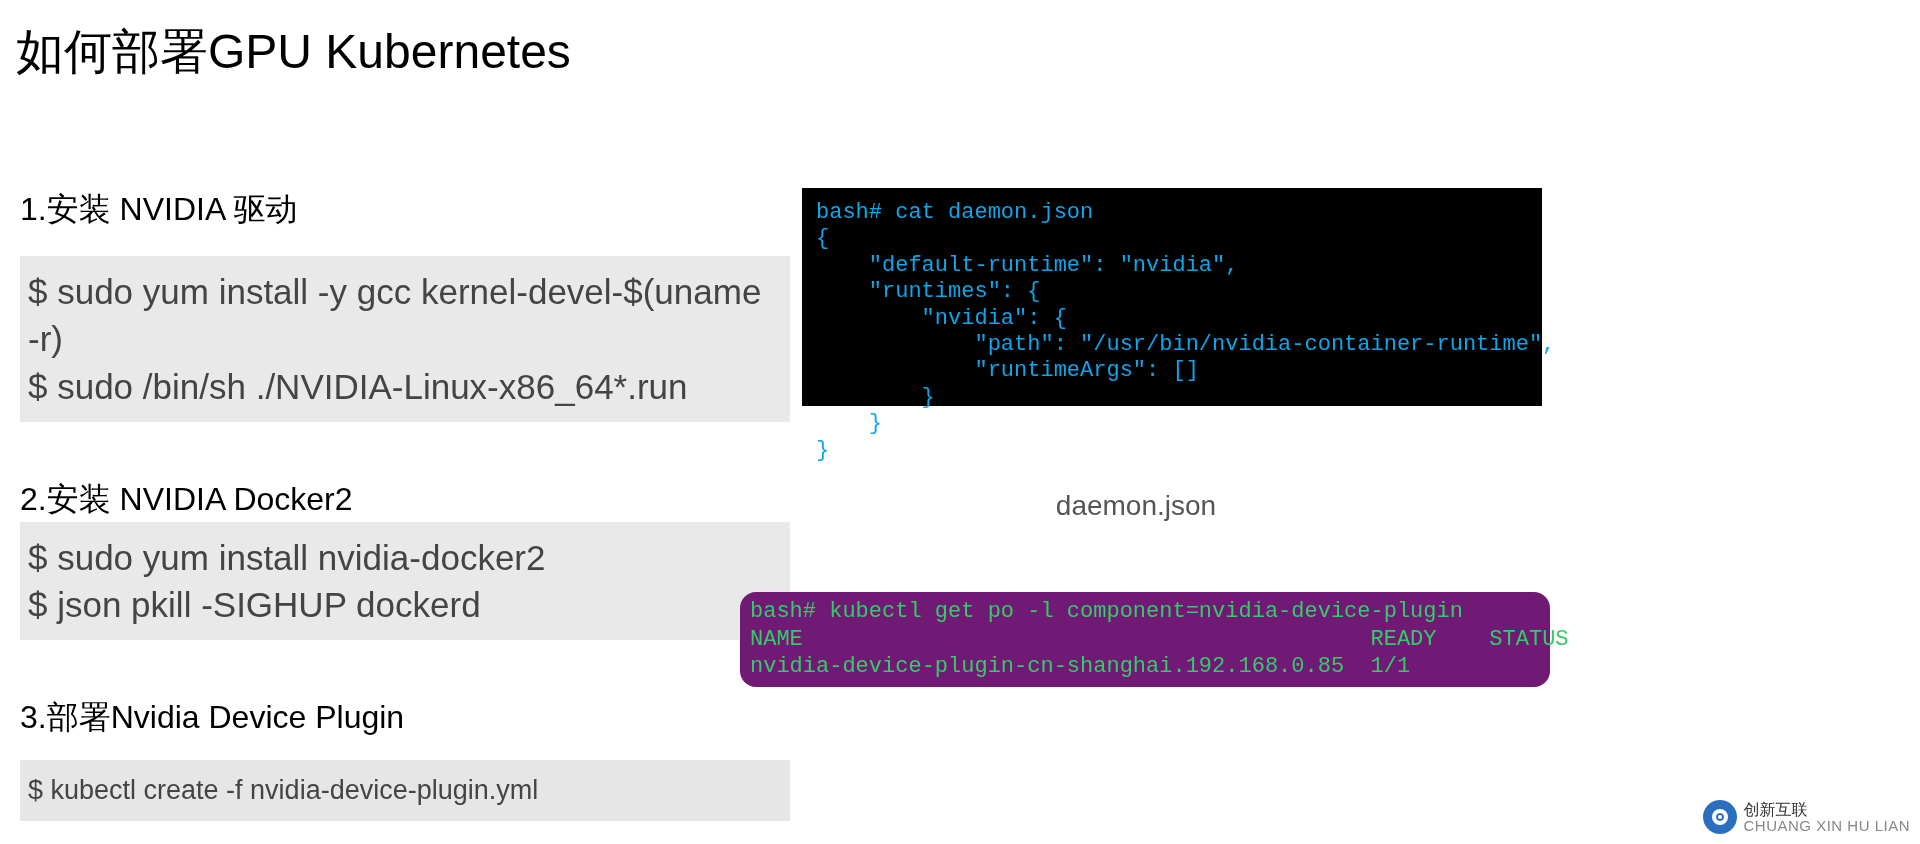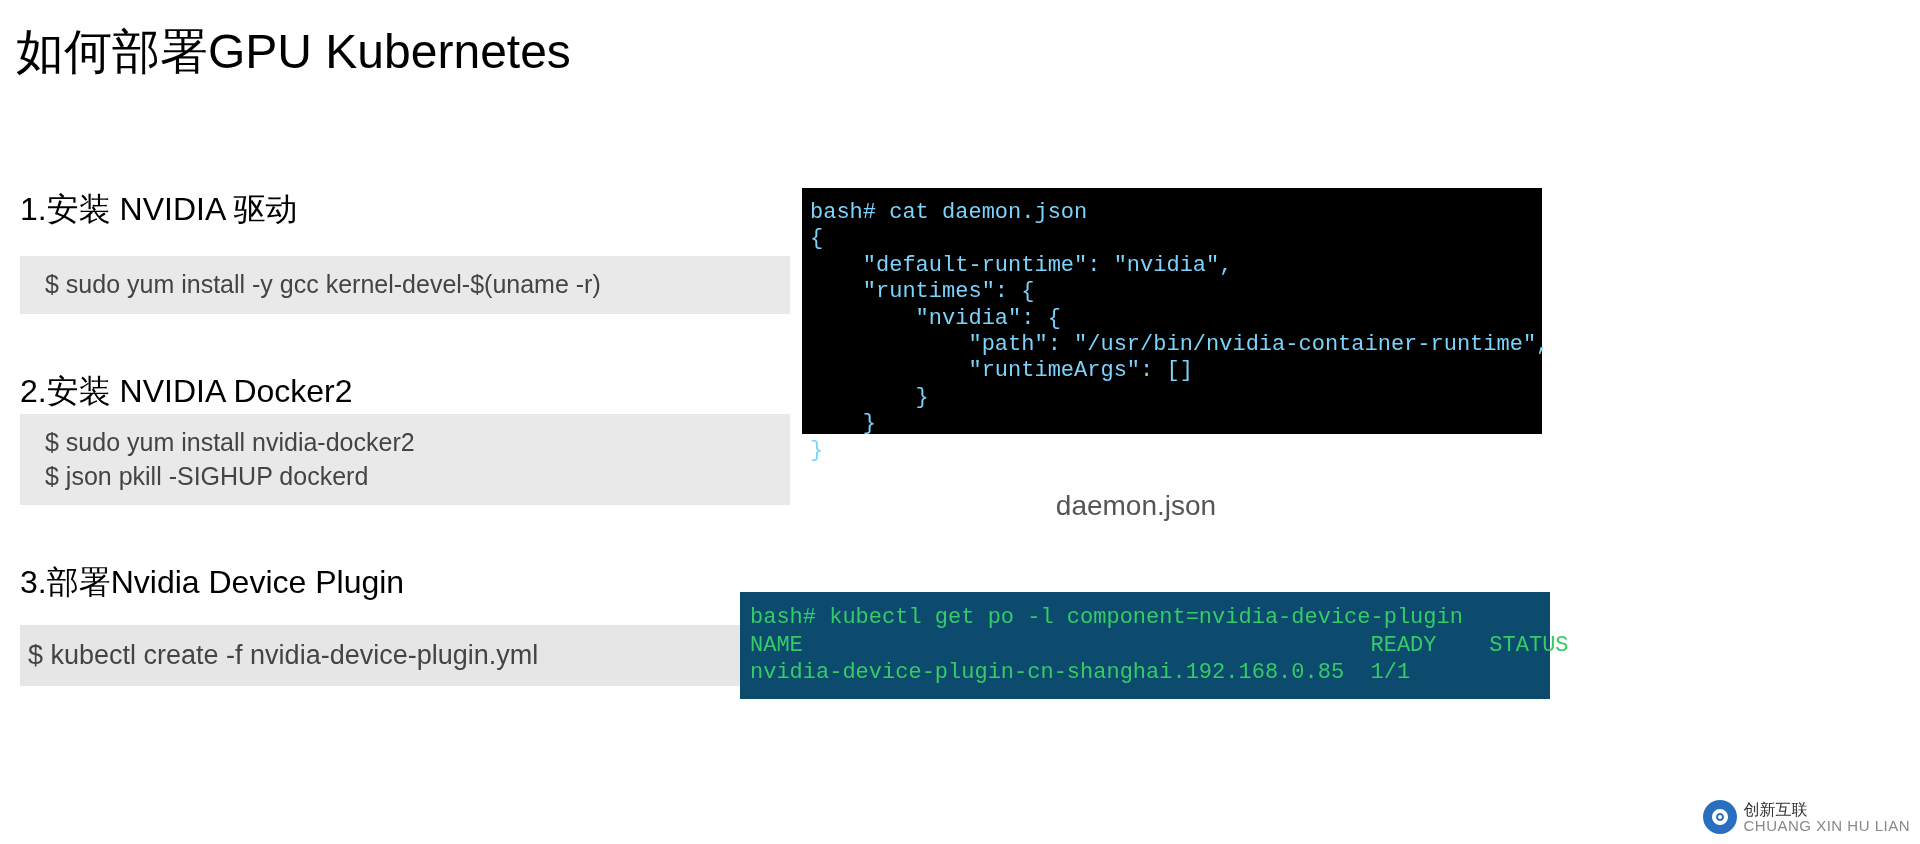--- a/index.html
+++ b/index.html
@@ -29,22 +29,22 @@
       top: 188px;
       width: 770px;
     }
     .step-heading {
       font-size: 32px;
       font-weight: 400;
       margin-bottom: 24px;
     }
     .grey-box {
       background: #e9e9e9;
-      padding: 12px 25px;
-      font-size: 25px;
+      padding: 12px 8px;
+      font-size: 35px;
       color: #444;
       margin-bottom: 56px;
       width: 770px;
       line-height: 1.35;
     }
     .grey-box2 {
       background: #e6e6e6;
       padding: 12px 8px;
       font-size: 27px;
       color: #444;
@@ -60,50 +60,51 @@
       font-size: 32px;
       font-weight: 400;
       margin-top: 4px;
       margin-bottom: 20px;
     }
     .terminal1 {
       position: absolute;
       left: 802px;
       top: 188px;
       width: 740px;
-      height: 246px;
+      height: 218px;
       background: #000;
-      color: #7dd3fc;
+      color: #0ea5e9;
       font-family: Menlo, "Courier New", monospace;
       font-size: 22px;
-      padding: 12px 8px;
+      padding: 12px 14px;
       line-height: 1.2;
       white-space: pre;
     }
     .terminal1-caption {
       position: absolute;
       left: 766px;
       top: 490px;
       width: 740px;
       text-align: center;
       font-size: 28px;
       color: #555;
     }
     .terminal2 {
       position: absolute;
       left: 740px;
       top: 592px;
       width: 810px;
-      background: #0c4a6e;
+      background: #701a75;
       color: #33cc66;
       font-family: Menlo, "Courier New", monospace;
       font-size: 22px;
-      padding: 12px 10px;
+      padding: 6px 10px;
       line-height: 1.25;
       white-space: pre;
+      border-radius: 16px;
     }
     .watermark {
       position: absolute;
       right: 10px;
       bottom: 10px;
       display: flex;
       align-items: center;
       gap: 6px;
       font-size: 18px;
       color: #333;
@@ -139,20 +140,21 @@
   </style>
 </head>
 <body>
 
 <h1 class="page-title">如何部署GPU Kubernetes</h1>
 
 <div class="left-col">
   <h2 class="step-heading">1.安装 NVIDIA 驱动</h2>
   <div class="grey-box">
     <div>$ sudo yum install -y gcc kernel-devel-$(uname -r)</div>
+    <div>$ sudo /bin/sh ./NVIDIA-Linux-x86_64*.run</div>
   </div>
 
   <h2 class="step2-heading">2.安装 NVIDIA Docker2</h2>
   <div class="grey-box">
     <div>$ sudo yum install nvidia-docker2</div>
     <div>$ json pkill -SIGHUP dockerd</div>
   </div>
 
   <h2 class="step3-heading">3.部署Nvidia Device Plugin</h2>
   <div class="grey-box2">

